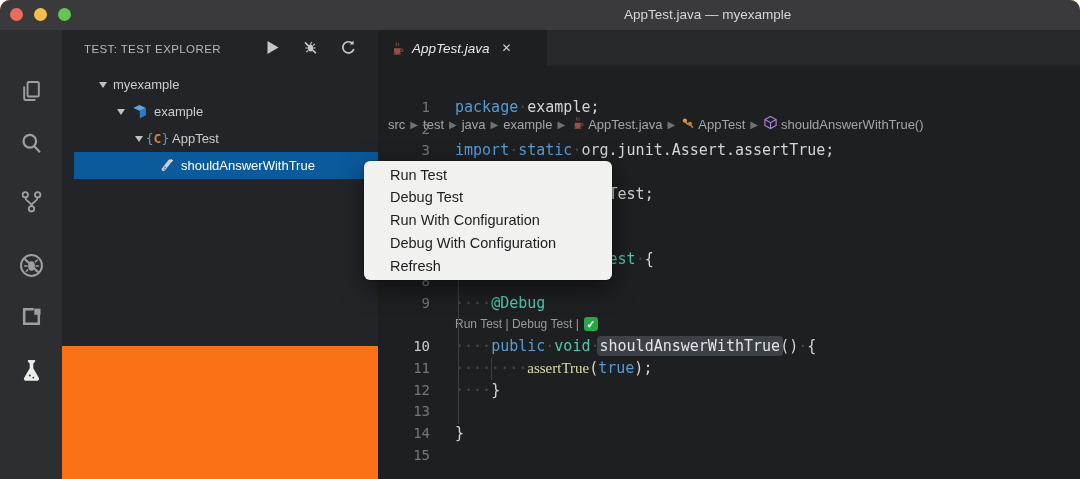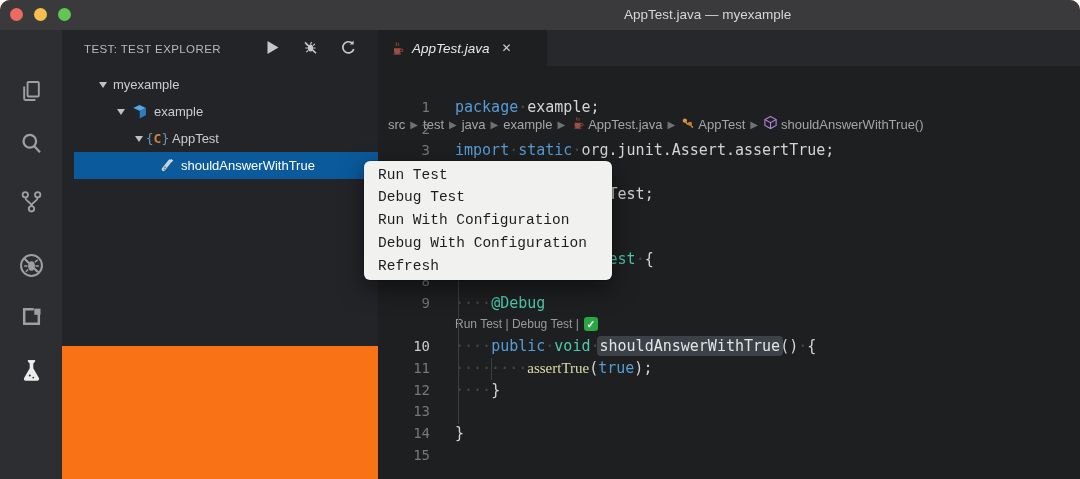--- a/index.html
+++ b/index.html
@@ -62,21 +62,21 @@
   .lens-row{height:21.75px;display:flex;align-items:center;}
   .lens{margin-left:77px;color:#9b9b9b;font-size:12px;font-family:Liberation Sans, sans-serif;display:inline-flex;align-items:flex-start;}
   .lens-check{display:inline-block;width:14px;height:14px;border-radius:3px;background:var(--chk,#28a745);color:#ffffff;
               font-size:10.5px;line-height:14px;text-align:center;margin-left:5px;font-weight:bold;}
   .guide{position:absolute;width:1px;background:#3c3e40;}
 
   
   .menu{position:absolute;left:364px;top:161px;width:248px;height:119px;background:var(--menubg,#f1f1f0);
         border-radius:6px;box-shadow:0 8px 24px rgba(0,0,0,.5),0 0 0 1px rgba(0,0,0,.12);z-index:50;
         padding:2.5px 0;box-sizing:border-box;}
-  .menu-item{height:22.8px;line-height:22.8px;padding-left:14px;font-size:14.5px;color:#1d1d1f;cursor:pointer;white-space:nowrap;font-family:Liberation Mono, monospace;}
+  .menu-item{height:22.8px;line-height:22.8px;padding-left:26px;font-size:14.5px;color:#1d1d1f;cursor:pointer;white-space:nowrap;}
 </style>
 </head>
 <body>
 
 <div class="window">
 
   <div class="titlebar">
     <div class="tl red"></div>
     <div class="tl yellow"></div>
     <div class="tl green"></div>

